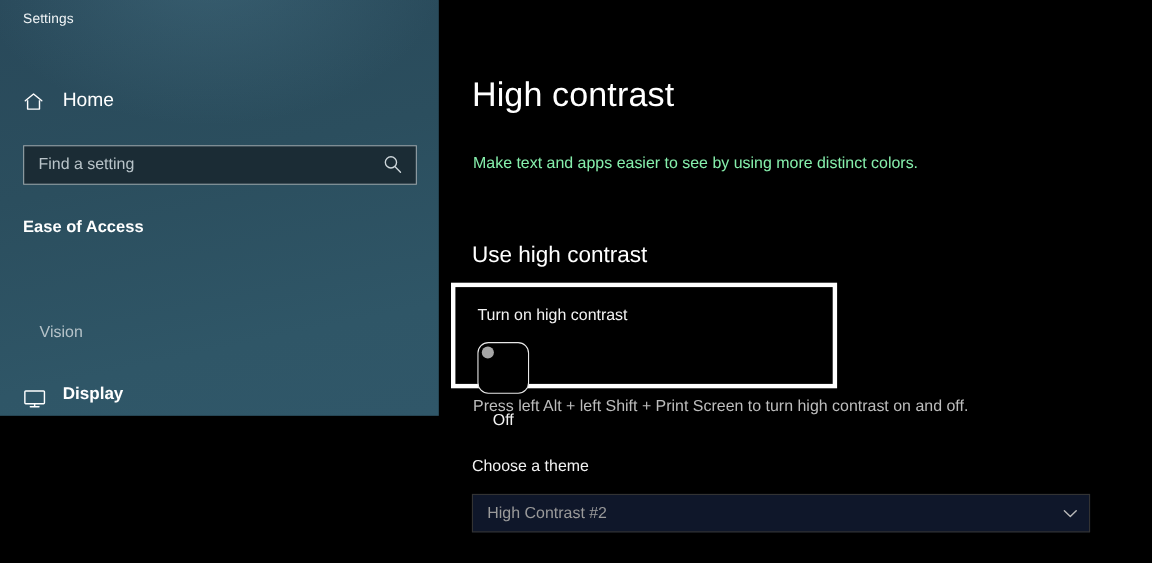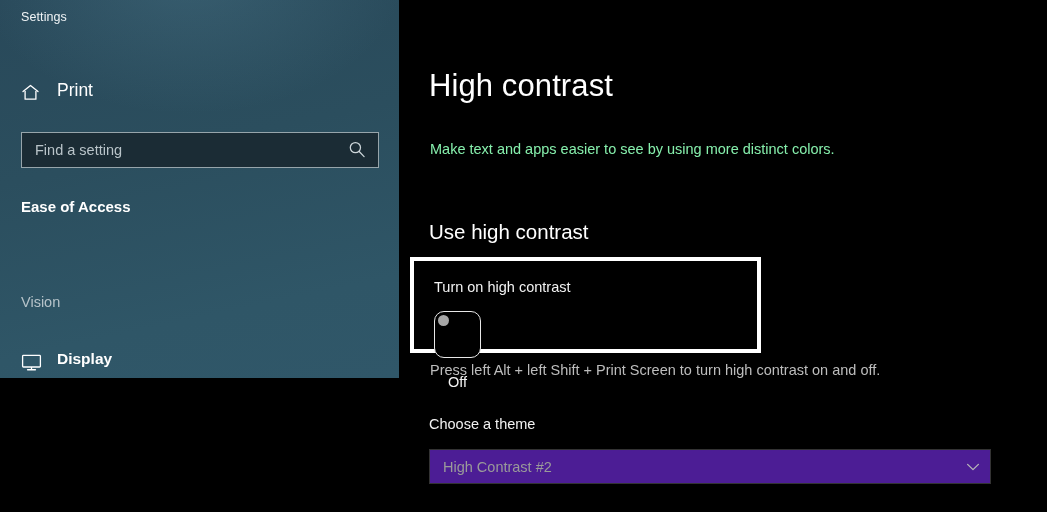--- a/index.html
+++ b/index.html
@@ -114,21 +114,21 @@
     font-size: 15px;
     font-weight: bold;
     color: #ffffff;
   }
   .sb-group {
     position: absolute;
     left: 21px;
     font-size: 14.5px;
     color: #b6c3c9;
   }
-  #group-vision { top: 294px; }
+  #group-vision { top: 294px; margin-left: 15px; }
 
   
   .nav-item {
     position: absolute;
     left: 0;
     width: 399px;
     height: 40px;
     cursor: default;
   }
   .nav-item .nav-ico {
@@ -252,21 +252,21 @@
     font-size: 14.5px;
     color: #f2f2f2;
   }
 
   .combo {
     position: absolute;
     left: 30px;
     top: 449px;
     width: 562px;
     height: 35px;
-    background: #4c1d95;
+    background: #0f172a;
     border: 1px solid #333333;
     display: flex;
     align-items: center;
     cursor: pointer;
   }
   .combo-value {
     flex: 1 1 auto;
     padding-left: 13px;
     font-size: 14.5px;
     color: #9a9a9a;
@@ -291,21 +291,21 @@
 
     <div class="win-title">Settings</div>
 
     <div class="home-row">
       <span class="home-icon">
         <svg width="19" height="19" viewBox="0 0 19 19">
           <path d="M2 8.6 L9.5 2.4 L17 8.6" fill="none" stroke="#ffffff" stroke-width="1.3" stroke-linecap="round" stroke-linejoin="round"></path>
           <path d="M4.1 8.1 L4.1 16.2 L14.9 16.2 L14.9 8.1" fill="none" stroke="#ffffff" stroke-width="1.3" stroke-linejoin="round"></path>
         </svg>
       </span>
-      <span class="home-label">Print</span>
+      <span class="home-label">Home</span>
     </div>
 
     <div class="search-box">
       <input class="search-input" type="text" placeholder="Find a setting" style="">
       <span class="search-icon">
         <svg width="20" height="20" viewBox="0 0 20 20">
           <circle cx="8.4" cy="7.6" r="5.1" fill="none" stroke="#cdd6da" stroke-width="1.25"></circle>
           <line x1="12.2" y1="11.5" x2="17.1" y2="16.6" stroke="#cdd6da" stroke-width="1.25" stroke-linecap="round"></line>
         </svg>
       </span>

